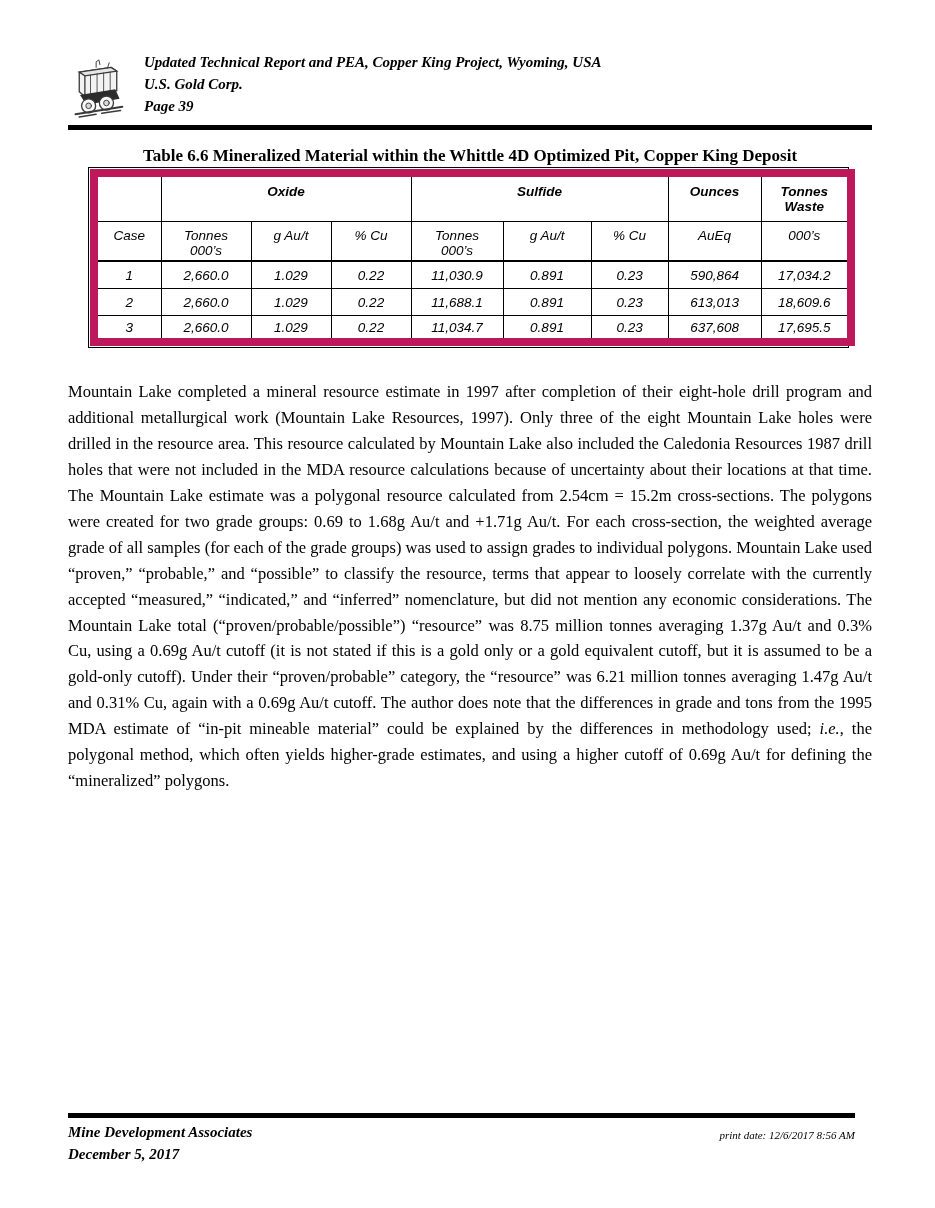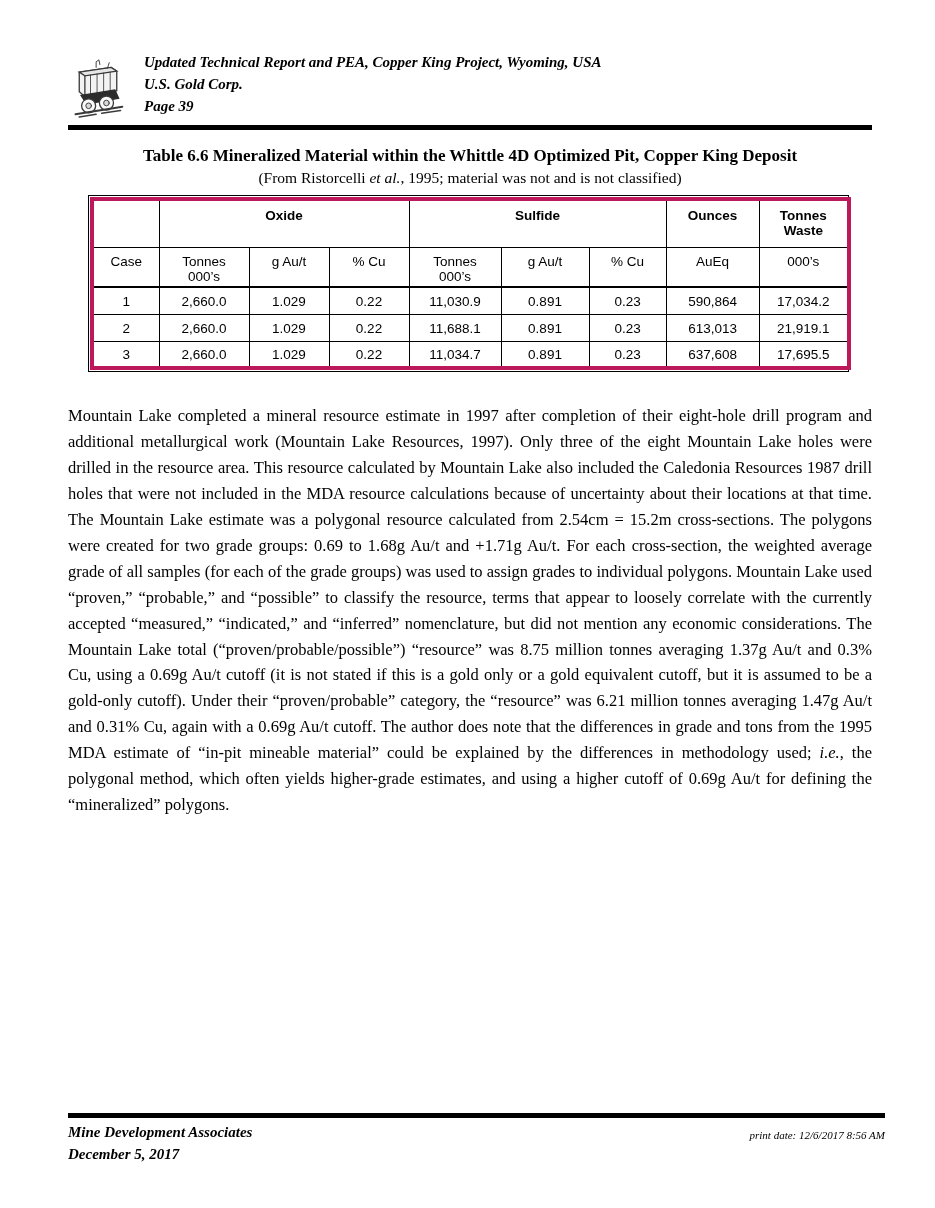--- a/index.html
+++ b/index.html
@@ -62,38 +62,38 @@
     font-size: 13.5px;
   }
   table.data td {
     border: 1px solid #000;
     text-align: center;
     vertical-align: top;
     padding: 4px 4px 2px 4px;
     white-space: pre-line;
     overflow: hidden;
   }
-  table.data { border: 4px solid #be185d; }
+  table.data { border: 8px solid #be185d; font-style: italic; }
   tr.group-row td { height: 48px; font-weight: bold; padding-top: 7px; }
   tr.sub-row td { height: 40px; padding-top: 6px; }
   tr.sub-row td { border-bottom: 2px solid #000; }
   tr.data-row td { height: 27px; vertical-align: middle; padding-top: 3px; }
   td.al { text-align: left; padding-left: 9px; }
 
   
   .body-para {
     margin: 31px 0 0 0;
     font-size: 16.5px;
     line-height: 25.9px;
     text-align: justify;
   }
   .body-para i { }
 
   
-  .footer { position: absolute; left: 68px; right: 50px; top: 1113px; }
+  .footer { position: absolute; left: 68px; right: 80px; top: 1113px; }
   .f-rule { height: 5px; background: #000; }
   .f-cols { display: flex; justify-content: space-between; margin-top: 4px; }
   .f-left { font-weight: bold; font-style: italic; font-size: 15px; line-height: 1.45; }
   .f-right { font-style: italic; font-size: 11px; text-align: right; line-height: 2.05; padding-top: 2px; }
 </style>
 </head>
 <body>
 
 <div class="page">
   <div class="content">
@@ -130,21 +130,20 @@
         <div>Updated Technical Report and PEA, Copper King Project, Wyoming, USA</div>
         <div class="hdr-line2">
           <span>U.S. Gold Corp.</span>
           <span>Page 39</span>
         </div>
       </div>
     </div>
     <div class="hdr-rule"></div>
 
     <div class="tbl-title">Table 6.6  Mineralized Material within the Whittle 4D Optimized Pit, Copper King Deposit</div>
-    <div class="tbl-caption"><span>(From Ristorcelli </span><i>et al.</i><span>, 1995; material was not and is not classified)</span></div>
 
     <div class="tbl-outer">
       <table class="data">
         <colgroup>
           <col style="width:67px">
             <col style="width:90px">
             <col style="width:80px">
             <col style="width:80px">
           <col style="width:92px">
             <col style="width:88px">
@@ -187,21 +186,21 @@
         </tr>
         <tr class="data-row">
           <td>2</td>
           <td>2,660.0</td>
           <td>1.029</td>
           <td>0.22</td>
           <td>11,688.1</td>
           <td>0.891</td>
           <td>0.23</td>
           <td class="al">613,013</td>
-          <td class="al">21,919.1</td>
+          <td class="al">18,609.6</td>
         </tr>
         <tr class="data-row">
           <td>3</td>
           <td>2,660.0</td>
           <td>1.029</td>
           <td>0.22</td>
           <td>11,034.7</td>
           <td>0.891</td>
           <td>0.23</td>
           <td class="al">637,608</td>

